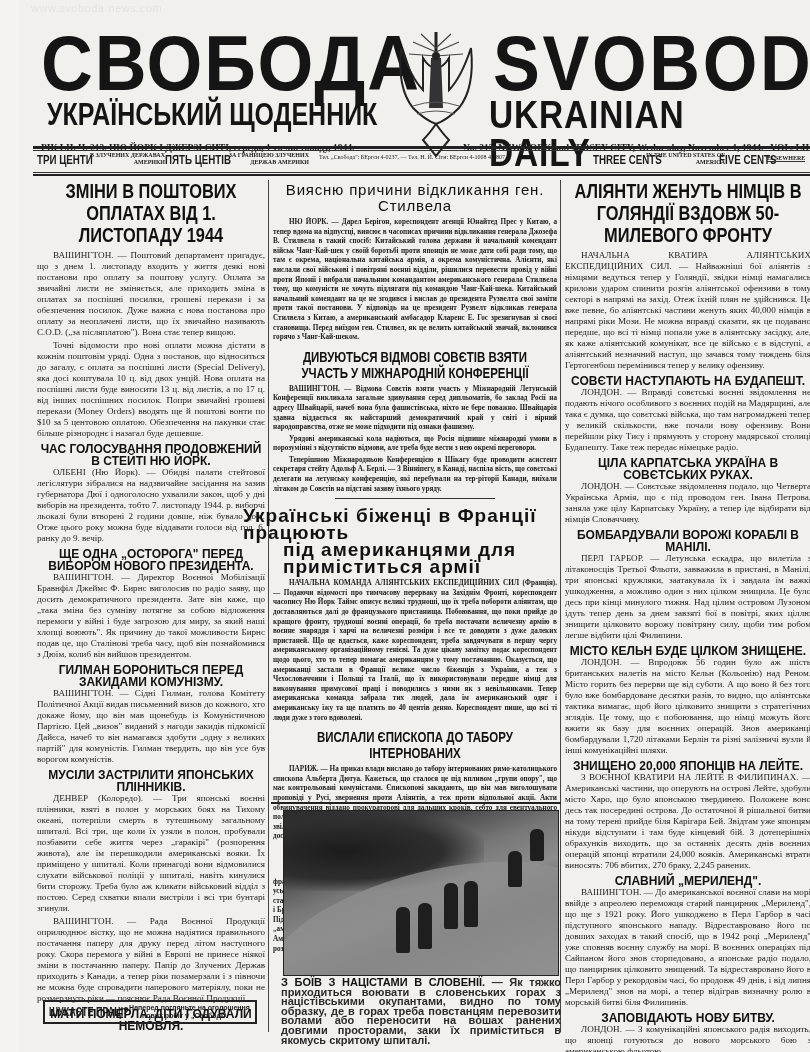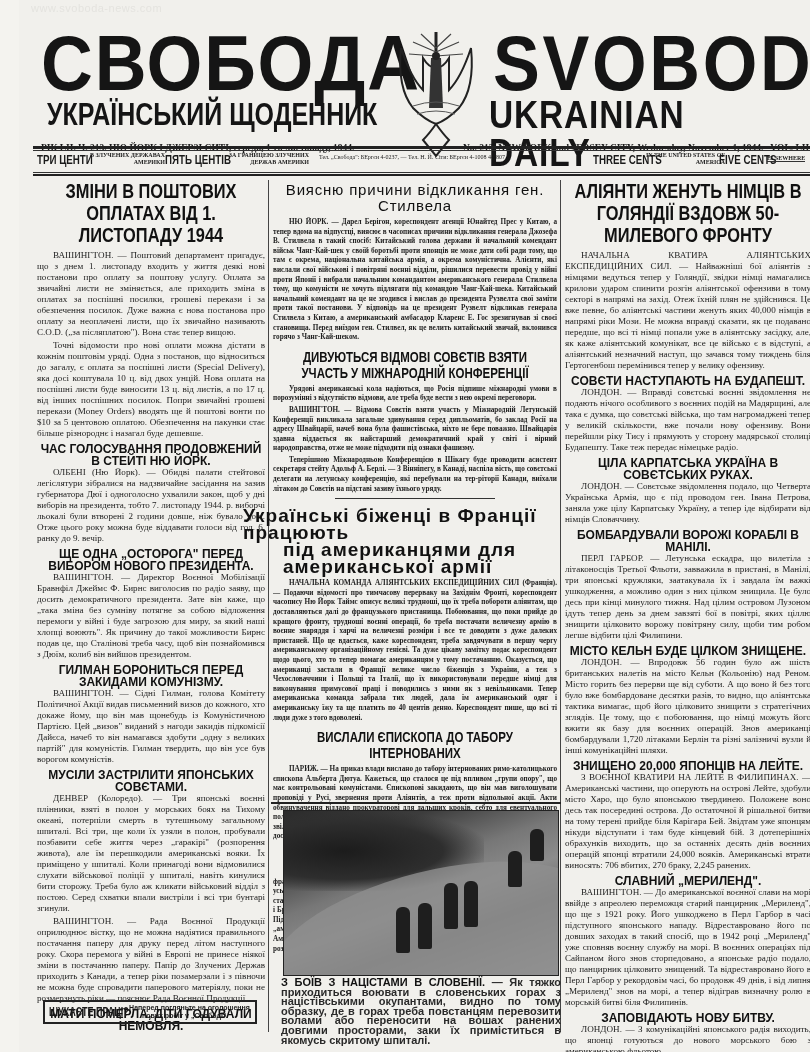--- a/index.html
+++ b/index.html
@@ -120,21 +120,21 @@
     </article>
     <article>
       <div class="hd-small">ЩЕ ОДНА „ОСТОРОГА" ПЕРЕД ВИБОРОМ НОВОГО ПРЕЗИДЕНТА.</div>
       <p class="body">ВАШИНГТОН. — Директор Воєнної Мобілізації Бравнфіл Джеймс Ф. Бирнс виголосив по радіо заяву, що досить демократичного президента. Зате він каже, що „така зміна без сумніву потягне за собою відложення перемоги у війні і буде загрозою для миру, за який наші хлопці воюють". Як причину до такої можливости Бирнс подав це, що Сталінові треба часу, щоб він познайомився з Дюїм, колиб він вийшов президентом.</p>
     </article>
     <article>
       <div class="hd-small">ГИЛМАН БОРОНИТЬСЯ ПЕРЕД ЗАКИДАМИ КОМУНІЗМУ.</div>
       <p class="body">ВАШИНГТОН. — Сідні Гилман, голова Комітету Політичної Акції видав письменний визов до кожного, хто докаже йому, що він мав щонебудь із Комуністичною Партією. Цей „визов" виданий з нагоди закидів підкомісії Дайєса, начеб то він намагався здобути „одну з великих партій" для комуністів. Гилман твердить, що він усе був ворогом комуністів.</p>
     </article>
     <article>
-      <div class="hd-small">МУСІЛИ ЗАСТРІЛИТИ ЯПОНСЬКИХ СОВЄТАМИ.</div>
+      <div class="hd-small">МУСІЛИ ЗАСТРІЛИТИ ЯПОНСЬКИХ ПЛІННИКІВ.</div>
       <p class="body">ДЕНВЕР (Колоредо). — Три японські воєнні плінники, взяті в полон у морських боях на Тихому океані, потерпіли смерть в тутешньому загальному шпиталі. Всі три, ще коли їх узяли в полон, пробували позбавити себе життя через „гаракірі" (розпорення живота), але їм перешкодили американські вояки. Їх приміщено у шпиталі. Коли принагоді вони відмовилися слухати військової поліції у шпиталі, навіть кинулися бити сторожу. Треба було аж кликати військовий відділ з постою. Серед схватки впали вистріли і всі три бунтарі згинули.</p>
     </article>
     <article>
       <p class="body">ВАШИНГТОН. — Рада Воєнної Продукції оприлюднює вістку, що не можна надіятися правильного постачання паперу для друку перед літом наступного року. Скора перемога у війні в Европі не принесе ніякої зміни в постачанню паперу. Папір до Злучених Держав приходить з Канади, а тепер ріки позамерзали і з півночи не можна буде спровадити паперового матеріялу, поки не розмерзнуть ріки — пояснює Рада Воєнної Продукції.</p>
     </article>
     <article>
       <div class="hd-small">МАТИ ПОМЕРЛА, ДІТИ ГОДУВАЛИ НЕМОВЛЯ.</div>
 
     </article>
   </div>
@@ -144,29 +144,29 @@
     <span class="ad-text">— Наперед погляньте на оголошення нових робіт у „Свободі".</span>
   </div>
 
   <div class="col col-mid">
     <article>
       <div class="h-mid-main" style="font-size:15px;letter-spacing:0.8px">Виясню причини відкликання ген. Стилвела</div>
       <p class="body">НЮ ЙОРК. — Дарел Берігон, кореспондент агенції Юнайтед Прес у Китаю, а тепер вдома на відпустці, виясює в часописах причини відкликання генерала Джозефа В. Стилвела в такий спосіб: Китайський голова держави й начальний комендант військ Чанг-Кай-шек у своїй боротьбі проти японців не може дати собі ради тому, що там є окрема, національна китайська армія, а окрема комуністична. Алієнти, які вислали свої військові і повітряні воєнні відділи, рішилися перевести провід у війні проти Японії і вибрали начальним командантом американського генерала Стилвела тому, що комуністи не хочуть підлягати під командою Чанг-Кай-шека. Китайський начальний комендант на це не згодився і вислав до президента Рузвелта свої заміти проти такої постанови. У відповідь на це президент Рузвелт відкликав генерала Стилвела з Китаю, а американський амбасадор Кларенс Е. Гос зрезигнував зі своєї становища. Перед виїздом ген. Стилвел, як це велить китайський звичай, вклонився горячо з Чанг-Кай-шеком.</p>
     </article>
     <article>
       <div class="hd-big h-mid-sec">ДИВУЮТЬСЯ ВІДМОВІ СОВЄТІВ ВЗЯТИ УЧАСТЬ У МІЖНАРОДНІЙ КОНФЕРЕНЦІЇ</div>
+      <p class="body">ВАШИНГТОН. — Відмова Совєтів взяти участь у Міжнародній Летунській Конференції викликала загальне здивування серед дипльоматів, бо заклад Росії на адресу Швайцарії, начеб вона була фашистівська, ніхто не бере поважно. Швайцарія здавна віддається як найстарший демократичний край у світі і вірний народоправства, отже не може підходити під ознаки фашизму.</p>
       <p class="body">Урядові американські кола надіються, що Росія підпише міжнародні умови в порозумінні з відсутністю відмови, але треба буде вести з нею окремі переговори.</p>
-      <p class="body">ВАШИНГТОН. — Відмова Совєтів взяти участь у Міжнародній Летунській Конференції викликала загальне здивування серед дипльоматів, бо заклад Росії на адресу Швайцарії, начеб вона була фашистівська, ніхто не бере поважно. Швайцарія здавна віддається як найстарший демократичний край у світі і вірний народоправства, отже не може підходити під ознаки фашизму.</p>
       <p class="body">Теперішною Міжнародньою Конференцією в Шікагу буде проводити асистент секретаря стейту Адольф А. Берлі. — З Вінніпегу, в Канаді, наспіла вість, що совєтські делегати на летунську конференцію, які перебували на тер-ріторії Канади, виїхали літаком до Совєтів на підставі зазиву їхнього уряду.</p>
       <div class="mid-rule"></div>
     </article>
     <article>
       <div class="h-mid-ref">
         <span>Українські біженці в Франції працюють</span>
-        <span class="l2">під американцями для американської армії</span>
+        <span class="l2">під американцями для приміститься армії</span>
       </div>
       <p class="body">НАЧАЛЬНА КОМАНДА АЛІЯНТСЬКИХ ЕКСПЕДИЦІЙНИХ СИЛ (Франція). — Подаючи відомості про тимчасову перерваку на Західнім Фронті, кореспондент часопису Ню Йорк Таймс описує великі трудноші, що їх треба побороти аліянтам, що доставляються далі до французького пристанища. Побоювання, що поки прийде до кращого фронту, трудноші воєнні операції, бо треба постачати величезну армію в воєнне знаряддя і харчі на величезні розміри і все те доводити з дуже далеких пристаней. Що це вдається, каже кореспондент, треба завдячувати в першу чергу американському організаційному генієві. Та дуже цікаву замітку подає кореспондент щодо цього, хто то тепер помагає американцям у тому постачанню. Оказується, що американці застали в Франції велике число біженців з України, а теж з Чехословаччини і Польщі та Італії, що їх використовували передше німці для виконування примусової праці і поводились з ними як з невільниками. Тепер американська команда забрала тих людей, дала їм американський одяг і американську їжу та ще платить по 40 центів денно. Кореспондент пише, що всі ті люди дуже з того вдоволені.</p>
     </article>
     <article>
       <div class="hd-big h-mid-sec">ВИСЛАЛИ ЄПИСКОПА ДО ТАБОРУ ІНТЕРНОВАНИХ</div>
       <p class="body">ПАРИЖ. — На приказ влади вислано до табору інтернованих римо-католицького єпископа Альберта Дютуа. Кажеться, що сталося це під впливом „групи опору", що має контрольовані комуністами. Єпископові закидають, що він мав виголошувати проповіді у Русі, звернення проти Аліянтів, а теж проти відпольної акції. Акти обвинувачення віддано прокураторові для дальших кроків, себто для евентуального поліційного арешту. Разом з тим американський кореспондент подає, що від часу звільнення Франції це є перший випадок такого поступовання влади з високим достойником Римо-Католицької Церкви.</p>
     </article>
     <article>
       <div class="hd-big h-mid-sec">ЗАСУДИЛИ РЕДАКТОРА ЧАСОПИСУ „МАТЕН"</div>
       <p class="body">ПАРИЖ. — Стефан Льозан, довголітній начальний редактор загально відомого французького часопису „Матен", зістав засуджений на 20 років арешту і конфіскату усього майна за його прихильне становище до німців, виявлене у писаних ним статтях. Льозан має 70 років. Від 1901 до 1940 обстоював приязнь Франції з Америкою і Британією, а в червні 1940 року відмовився прихильно писати в користь Німеччини. Підчас допитів заявляв і тепер, що „любить Америку", та що його дружина є „американка", але додав, що вірить, що „війна могла була бути злержана, якщоб Америка була цього хотіла". Зате гостро критикував Англію. Присуд буде ще розглянений касаційним трибуналом.</p>

